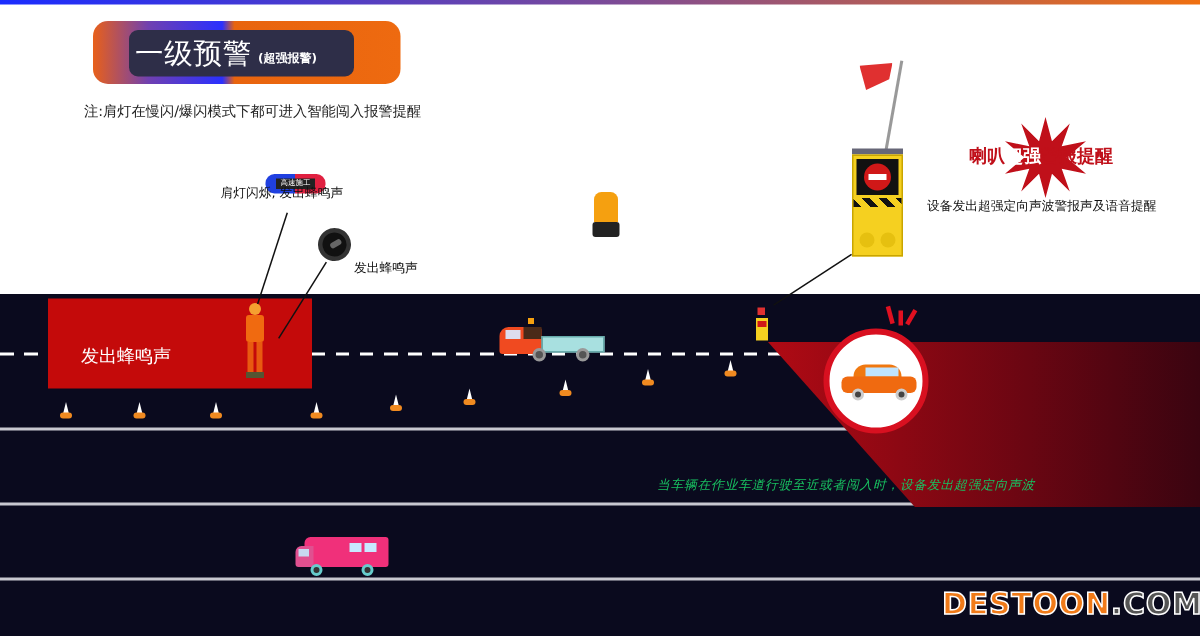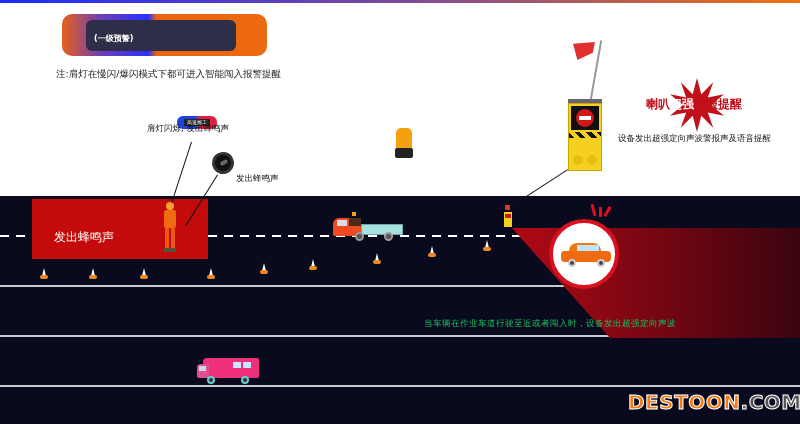--- a/index.html
+++ b/index.html
@@ -18,38 +18,39 @@
     background:repeating-linear-gradient(90deg,#ffffff 0 9px,transparent 9px 16px); }
   .zone { position:absolute; left:32px; top:199px; width:176px; height:60px; background:#c40a0a; }
   .zone-label { position:absolute; left:22px; top:30px; color:#fff; font-size:12px; }
   .cone { position:absolute; width:8px; height:11px; }
   .cone .top { position:absolute; left:2px; top:0; width:0; height:0; border-left:2px solid transparent; border-right:2px solid transparent; border-bottom:8px solid #fff; }
   .cone .base { position:absolute; left:0; top:7px; width:8px; height:4px; background:#f08a20; border-radius:2px; }
   .beam { position:absolute; left:512px; top:228px; width:288px; height:110px;
     background:linear-gradient(90deg,#b00a14 0%,#6a0612 60%,#3a0410 100%);
     clip-path:polygon(0 0, 100% 0, 100% 100%, 34% 100%); }
   .circle { position:absolute; left:549px; top:219px; width:70px; height:70px; border-radius:50%; background:#fff; border:4px solid #d81020; }
-  .green-text { position:absolute; left:424px; top:318px; font-size:8.5px; color:#18c060; letter-spacing:0.5px; white-space:nowrap; }
+  .green-text { position:absolute; left:438px; top:318px; font-size:8.5px; color:#18c060; letter-spacing:0.5px; white-space:nowrap;font-style:italic; }
   .watermark { position:absolute; left:628px; top:390px; font-family:"DejaVu Sans", sans-serif; font-weight:bold; font-size:20px; letter-spacing:0.5px;
     -webkit-text-stroke:1px #ffffff; }
   .wm-a { color:#f07a18; } .wm-b { color:#555; }
   .starburst { position:absolute; left:670px; top:78px; width:54px; height:54px; background:#c0101a;
     clip-path:polygon(50% 0,58% 30%,80% 8%,70% 36%,100% 30%,76% 50%,100% 70%,70% 64%,80% 92%,58% 70%,50% 100%,42% 70%,20% 92%,30% 64%,0 70%,24% 50%,0 30%,30% 36%,20% 8%,42% 30%); }
   .alarm-text { position:absolute; left:646px; top:96px; font-size:12px; font-weight:bold; color:#c0101a; white-space:nowrap; }
   .alarm-text .hl { color:#fff; }
   .line { position:absolute; height:1px; background:#111; transform-origin:0 0; }
 </style>
 </head>
 <body>
 
 <div class="topbar"></div>
 
 <div class="badge-outer"></div>
 <div class="badge-inner">
-  <span class="badge-sub">(一级预警)</span>
+  <span class="badge-title">一级预警</span>
+  <span class="badge-sub">(超强报警)</span>
 </div>
 
 <div class="note">注:肩灯在慢闪/爆闪模式下都可进入智能闯入报警提醒</div>
 
 <div style="position:absolute;left:177px;top:116px;width:40px;height:13px;border-radius:6px;background:linear-gradient(90deg,#2040e0 50%,#e02040 50%);">
   <span style="position:absolute;left:7px;top:3px;width:26px;height:7px;background:#222;color:#fff;font-size:5px;line-height:7px;text-align:center;">高速施工</span>
 </div>
 <div class="label" style="left:147px;top:123px;">肩灯闪烁, 发出蜂鸣声</div>
 
 <div style="position:absolute;left:212px;top:152px;width:22px;height:22px;border-radius:50%;background:#111;border:3px solid #333;transform:rotate(-30deg);">

